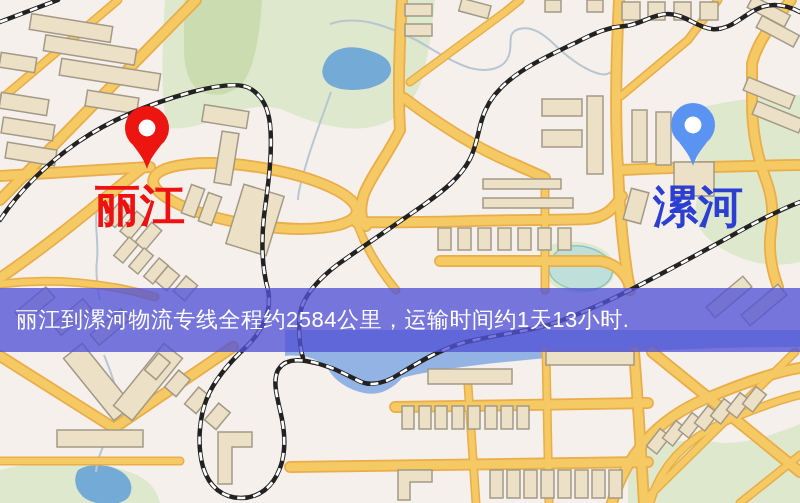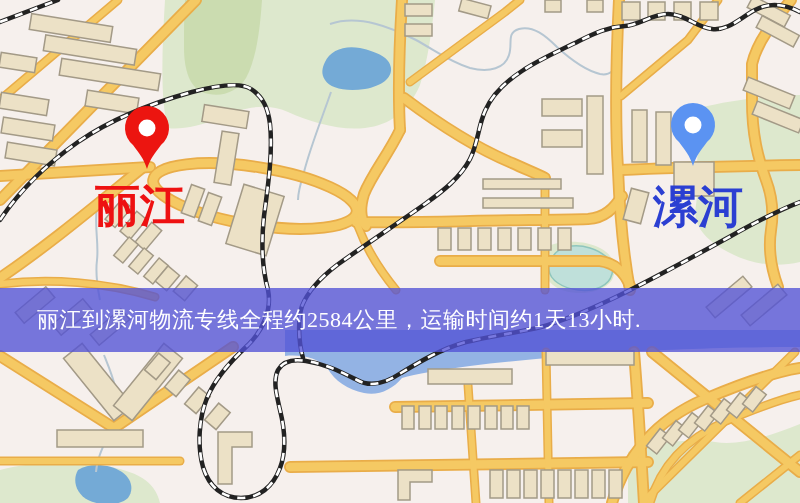--- a/index.html
+++ b/index.html
@@ -10,21 +10,21 @@
   .rc-main{stroke-width:12;}
   .rf-main{stroke-width:8.5;}
   .rc-min{stroke-width:9;}
   .rf-min{stroke-width:6;}
   .rail-base{fill:none;stroke-width:4.5;stroke-linecap:round;}
   .rail-dash{fill:none;stroke-width:2.6;stroke-dasharray:8 8;stroke-linecap:butt;}
   .stream{fill:none;stroke:#b6c6d2;stroke-width:2;}
   .bld{stroke-width:1.5;}
   .map-label{font-family:"Liberation Sans",sans-serif;font-weight:bold;font-size:45px;text-anchor:middle;}
   .banner{position:absolute;left:0;top:288px;width:800px;height:64px;display:flex;align-items:center;}
-  .banner-text{font-size:22px;padding-left:37px;white-space:nowrap;letter-spacing:0.5px;font-family:Liberation Serif, serif;}
+  .banner-text{font-size:22px;padding-left:16px;white-space:nowrap;letter-spacing:0.5px;}
 </style>
 </head>
 <body>
 
 <div class="stage" style="background: rgb(246, 240, 237);">
 <svg width="800" height="503" viewBox="0 0 800 503">
   <defs>
     <path id="r1" d="M196,0 L0,200"></path>
     <path id="r2" d="M0,100 L118,0"></path>
     <path id="r3" d="M0,176 C60,172 110,169 150,167"></path>

